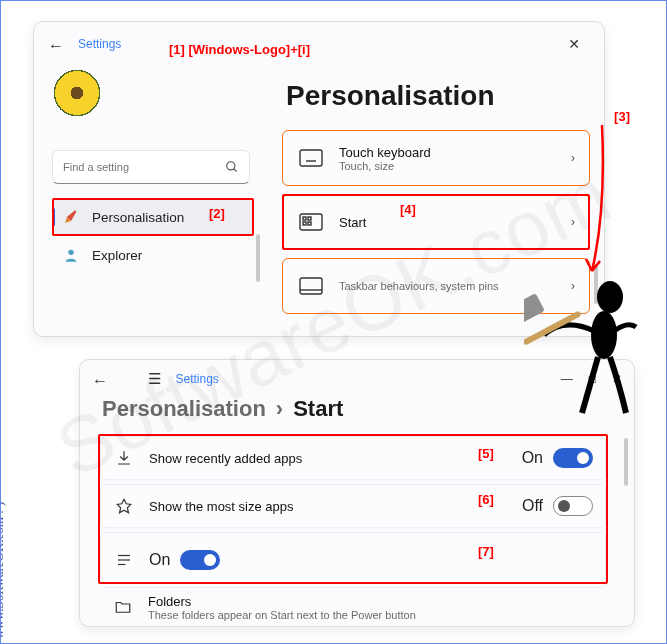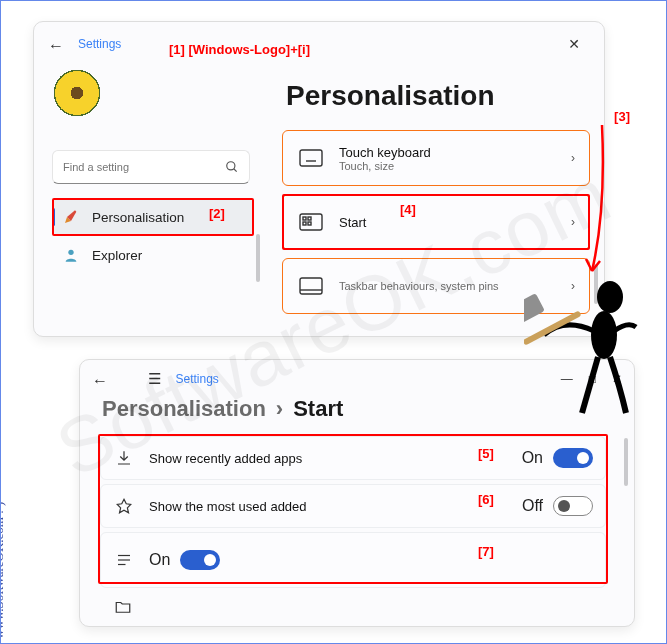--- a/index.html
+++ b/index.html
@@ -223,21 +223,21 @@
       <div class="toggle on">
           <div class="knob"></div>
         </div>
     </div>
     <div class="setting-row">
       <span class="row-icon">
         <svg width="18" height="18" viewBox="0 0 24 24" fill="none" stroke="#333" stroke-width="1.6">
             <path d="M12 3 L15 9 L21 10 L16.5 14.5 L18 21 L12 17.5 L6 21 L7.5 14.5 L3 10 L9 9 Z"></path>
           </svg>
       </span>
-      <div class="row-text">Show the most used added</div>
+      <div class="row-text">Show the most size apps</div>
       <span class="row-state">Off</span>
       <div class="toggle off">
           <div class="knob"></div>
         </div>
     </div>
     <div class="setting-row tall">
       <span class="row-icon">
         <svg width="18" height="18" viewBox="0 0 24 24" fill="none" stroke="#333" stroke-width="1.6">
             <line x1="4" y1="6" x2="20" y2="6"></line>
             <line x1="4" y1="12" x2="20" y2="12"></line>
@@ -255,20 +255,24 @@
   <span class="ann5">[5]</span>
   <span class="ann6">[6]</span>
   <span class="ann7">[7]</span>
 
   <div class="folders-row">
     <span class="row-icon">
       <svg width="18" height="18" viewBox="0 0 24 24" fill="none" stroke="#333" stroke-width="1.6">
           <path d="M3 6 H9 L11 8 H21 V19 H3 Z"></path>
         </svg>
     </span>
+    <div class="row-text">
+      <div>Folders</div>
+      <div class="sub">These folders appear on Start next to the Power button</div>
+    </div>
   </div>
   <div class="rscroll2"></div>
 </div>
 
 <div class="figure">
   <svg width="120" height="150" viewBox="0 0 120 150">
     <ellipse cx="86" cy="24" rx="13" ry="16" fill="#000"></ellipse>
     <ellipse cx="80" cy="62" rx="13" ry="24" fill="#000"></ellipse>
     <path d="M70 58 Q40 44 20 62" stroke="#000" stroke-width="5" fill="none"></path>
     <path d="M90 58 Q104 48 112 54" stroke="#000" stroke-width="5" fill="none"></path>

